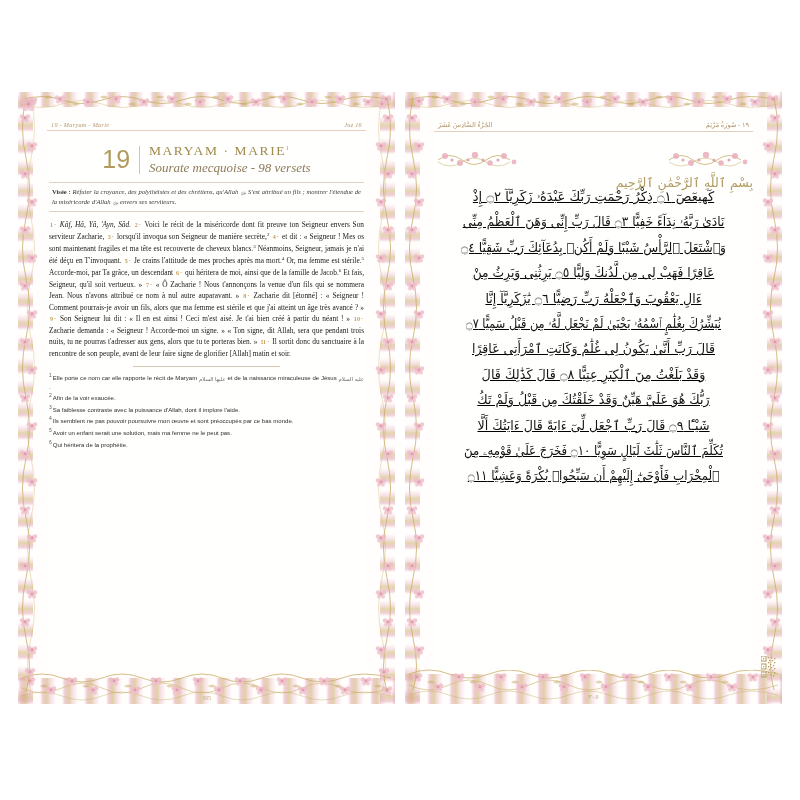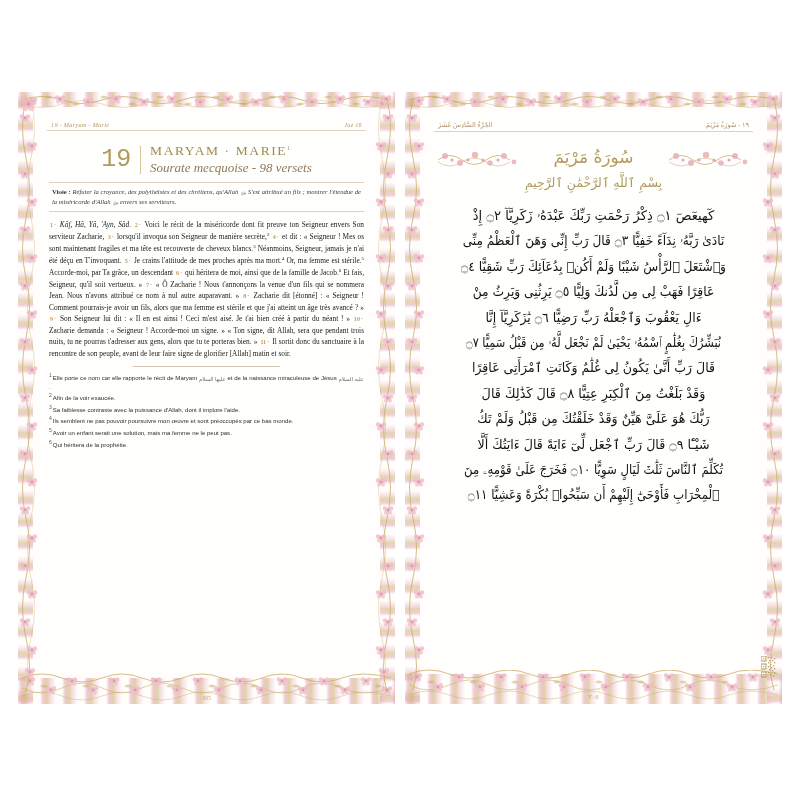--- a/index.html
+++ b/index.html
@@ -106,21 +106,21 @@
   .sura-title-row {
     display: flex;
     align-items: center;
     justify-content: center;
     gap: 9px;
     margin: 12px 0 4px 0;
   }
   .sura-number {
     font-size: 25px;
     color: #b09a5c;
-    font-family: Liberation Mono, monospace;
+    font-family: Liberation Sans, sans-serif;
     line-height: 1;
   }
   .sura-divider {
     width: 0.8px; height: 28px; background: #d9c79a;
   }
   .sura-names { text-align: left; }
   .sura-name-main {
     font-size: 13.5px;
     letter-spacing: 1.6px;
     color: #a08b4e;
@@ -230,29 +230,29 @@
     font-family: "DejaVu Sans", sans-serif;
   }
   .ar-side-orn {
     position: absolute; top: 2px;
     width: 84px; height: 22px;
   }
   .ar-side-orn.l { left: 2px; }
   .ar-side-orn.r { right: 2px; }
 
   .ar-basmala {
-    text-align: center;
+    text-align: right;
     font-size: 12.5px;
     color: #b09a5f;
     direction: rtl;
-    margin: 3px 0 19px 0;
+    margin: 3px 0 0 0;
     font-family: "DejaVu Sans", sans-serif;
   }
 
-  .ar-lines { direction: rtl; padding: 0 4px; }
+  .ar-lines { direction: rtl; padding: 0 4px; text-decoration: underline; }
   .ar-line {
     font-family: "DejaVu Sans", sans-serif;
     font-size: 13.2px;
     line-height: 1.0;
     color: #131311;
     text-align: center;
     white-space: nowrap;
     letter-spacing: -0.2px;
     margin-bottom: 12.2px;
     transform-origin: center;
@@ -627,21 +627,20 @@
               <circle cx="68" cy="8" r="3"></circle>
                 <circle cx="78" cy="14" r="2.4"></circle>
             </g>
             <g fill="#d98fa4" opacity="0.75">
               <circle cx="16" cy="12" r="1.6"></circle>
                 <circle cx="32" cy="12" r="1.6"></circle>
               <circle cx="47" cy="12" r="1.6"></circle>
                 <circle cx="62" cy="12" r="1.6"></circle>
             </g>
           </svg>
-          <div class="ar-sura-name">سُورَةُ مَرْيَمَ</div>
           <svg class="ar-side-orn r" viewBox="0 0 84 22">
             <path d="M2,12 Q14,3 26,12 T50,12 T74,12" stroke="#c6ab63" stroke-width="0.9" fill="none" opacity="0.85"></path>
             <path d="M2,14 Q14,22 26,14 T50,14 T74,14" stroke="#cdb26c" stroke-width="0.8" fill="none" opacity="0.7"></path>
             <g fill="#e8aebc" opacity="0.85">
               <circle cx="9" cy="8" r="3"></circle>
                 <circle cx="24" cy="15" r="3"></circle>
               <circle cx="39" cy="7" r="3.2"></circle>
                 <circle cx="54" cy="15" r="2.8"></circle>
               <circle cx="68" cy="8" r="3"></circle>
                 <circle cx="78" cy="14" r="2.4"></circle>

